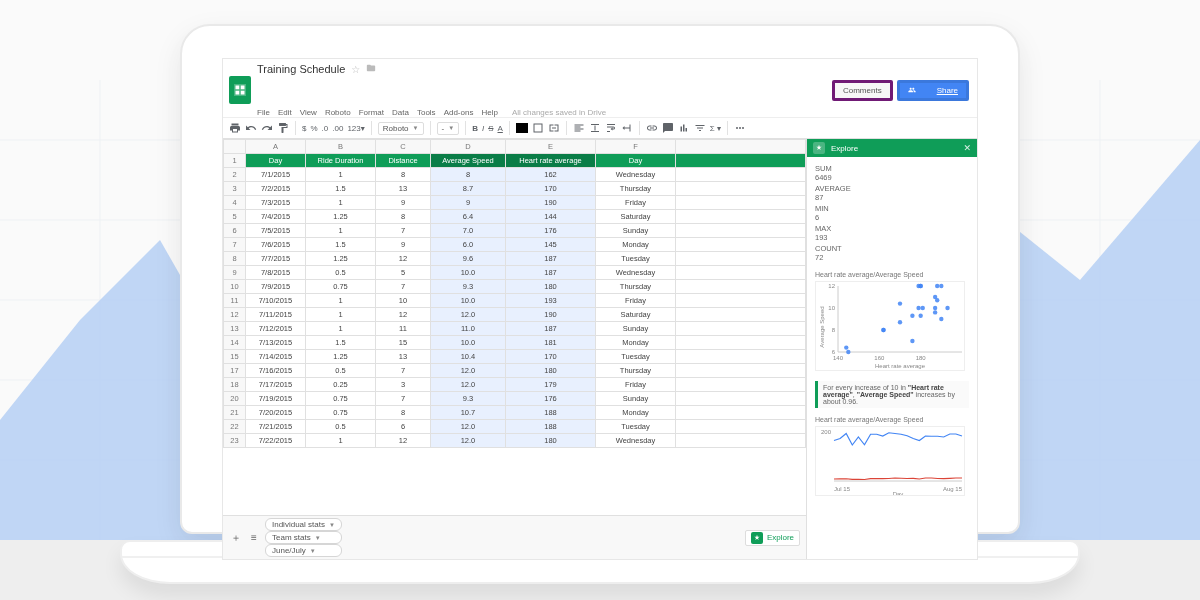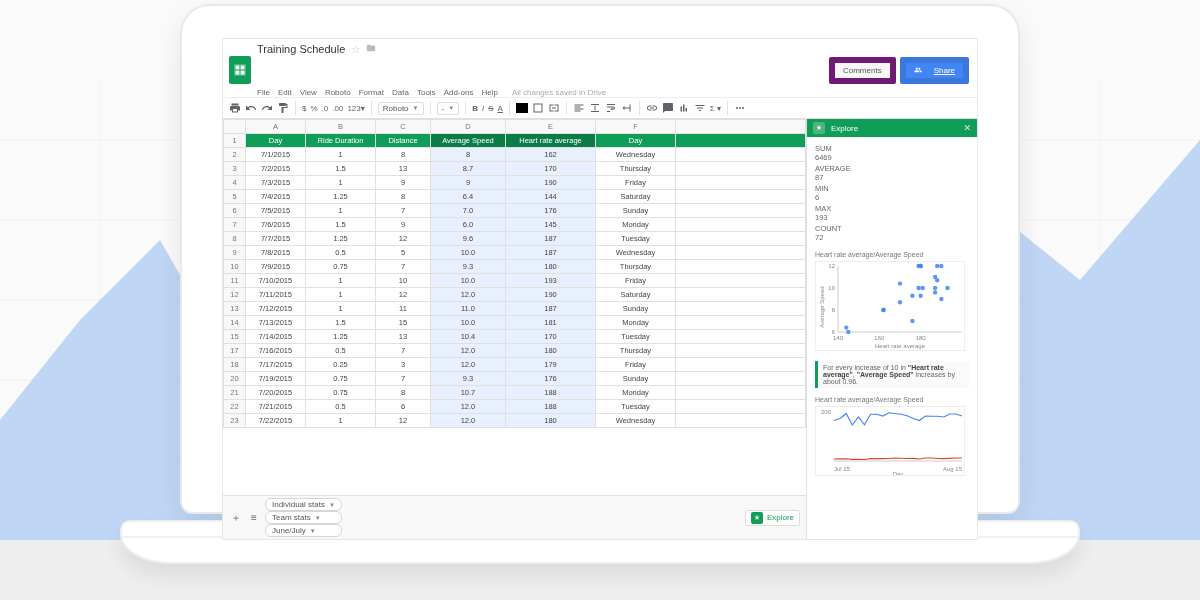--- a/index.html
+++ b/index.html
@@ -16,21 +16,21 @@
     position: absolute;
     left: 0; right: 0; bottom: 0; height: 60px;
     background: #eee;
     z-index: 0;
   }
 
   
   .laptop {
     position: absolute;
     left: 50%; transform: translateX(-50%);
-    top: 4px;
+    top: 24px;
     width: 840px;
     height: 560px;
     z-index: 2;
   }
   .laptop-lid {
     position: absolute;
     inset: 0 0 50px 0;
     background: #fff;
     border: 2px solid #e9e9e9;
     border-radius: 30px 30px 12px 12px;
@@ -79,24 +79,24 @@
   }
   .sheets-logo svg { width: 18px; height: 18px; }
   .title-col { display: flex; flex-direction: column; gap: 0px; flex: 1; }
   .doc-title { font-size: 11px; color: #333; display: flex; align-items: center; gap: 6px; }
   .doc-title .star, .doc-title .folder { color: #bbb; font-size: 10px; }
   .menus { display: flex; gap: 8px; color: #666; font-size: 8px; margin-top: 2px; align-items: center;}
   .menus span { cursor: default; margin-top: 31px; }
   .menus .autosave { color: #aaa; margin-left: 6px; }
   .title-right { display: flex; gap: 4px; align-items: center; padding-right: 2px;}
   .btn {
-    border: 6px solid #701a75; background: #f7f7f7; color: #555;
+    border: 3px solid #701a75; background: #f7f7f7; color: #555;
     padding: 3px 8px; border-radius: 2px; font-size: 8px;
   }
-  .btn.primary { background: #4285f4; color: #fff; border-color: #3b78dc; display:flex; align-items:center; gap:12px;text-decoration:underline;}
+  .btn.primary { background: #4285f4; color: #fff; border-color: #3b78dc; display:flex; align-items:center; gap:21px;text-decoration:underline;}
   .btn.primary svg { width:8px; height:8px; fill:#fff; }
 
   
   .toolbar {
     display: flex; align-items: center; gap: 4px;
     padding: 3px 6px; border-top: 1px solid #eee; border-bottom: 1px solid #e0e0e0;
     color: #5f6368;
   }
   .tb-sep { width: 1px; height: 14px; background: #e2e2e2; margin: 0 2px; }
   .tb-ico { width: 12px; height: 12px; display:inline-flex; align-items:center; justify-content:center; fill:#5f6368; }

